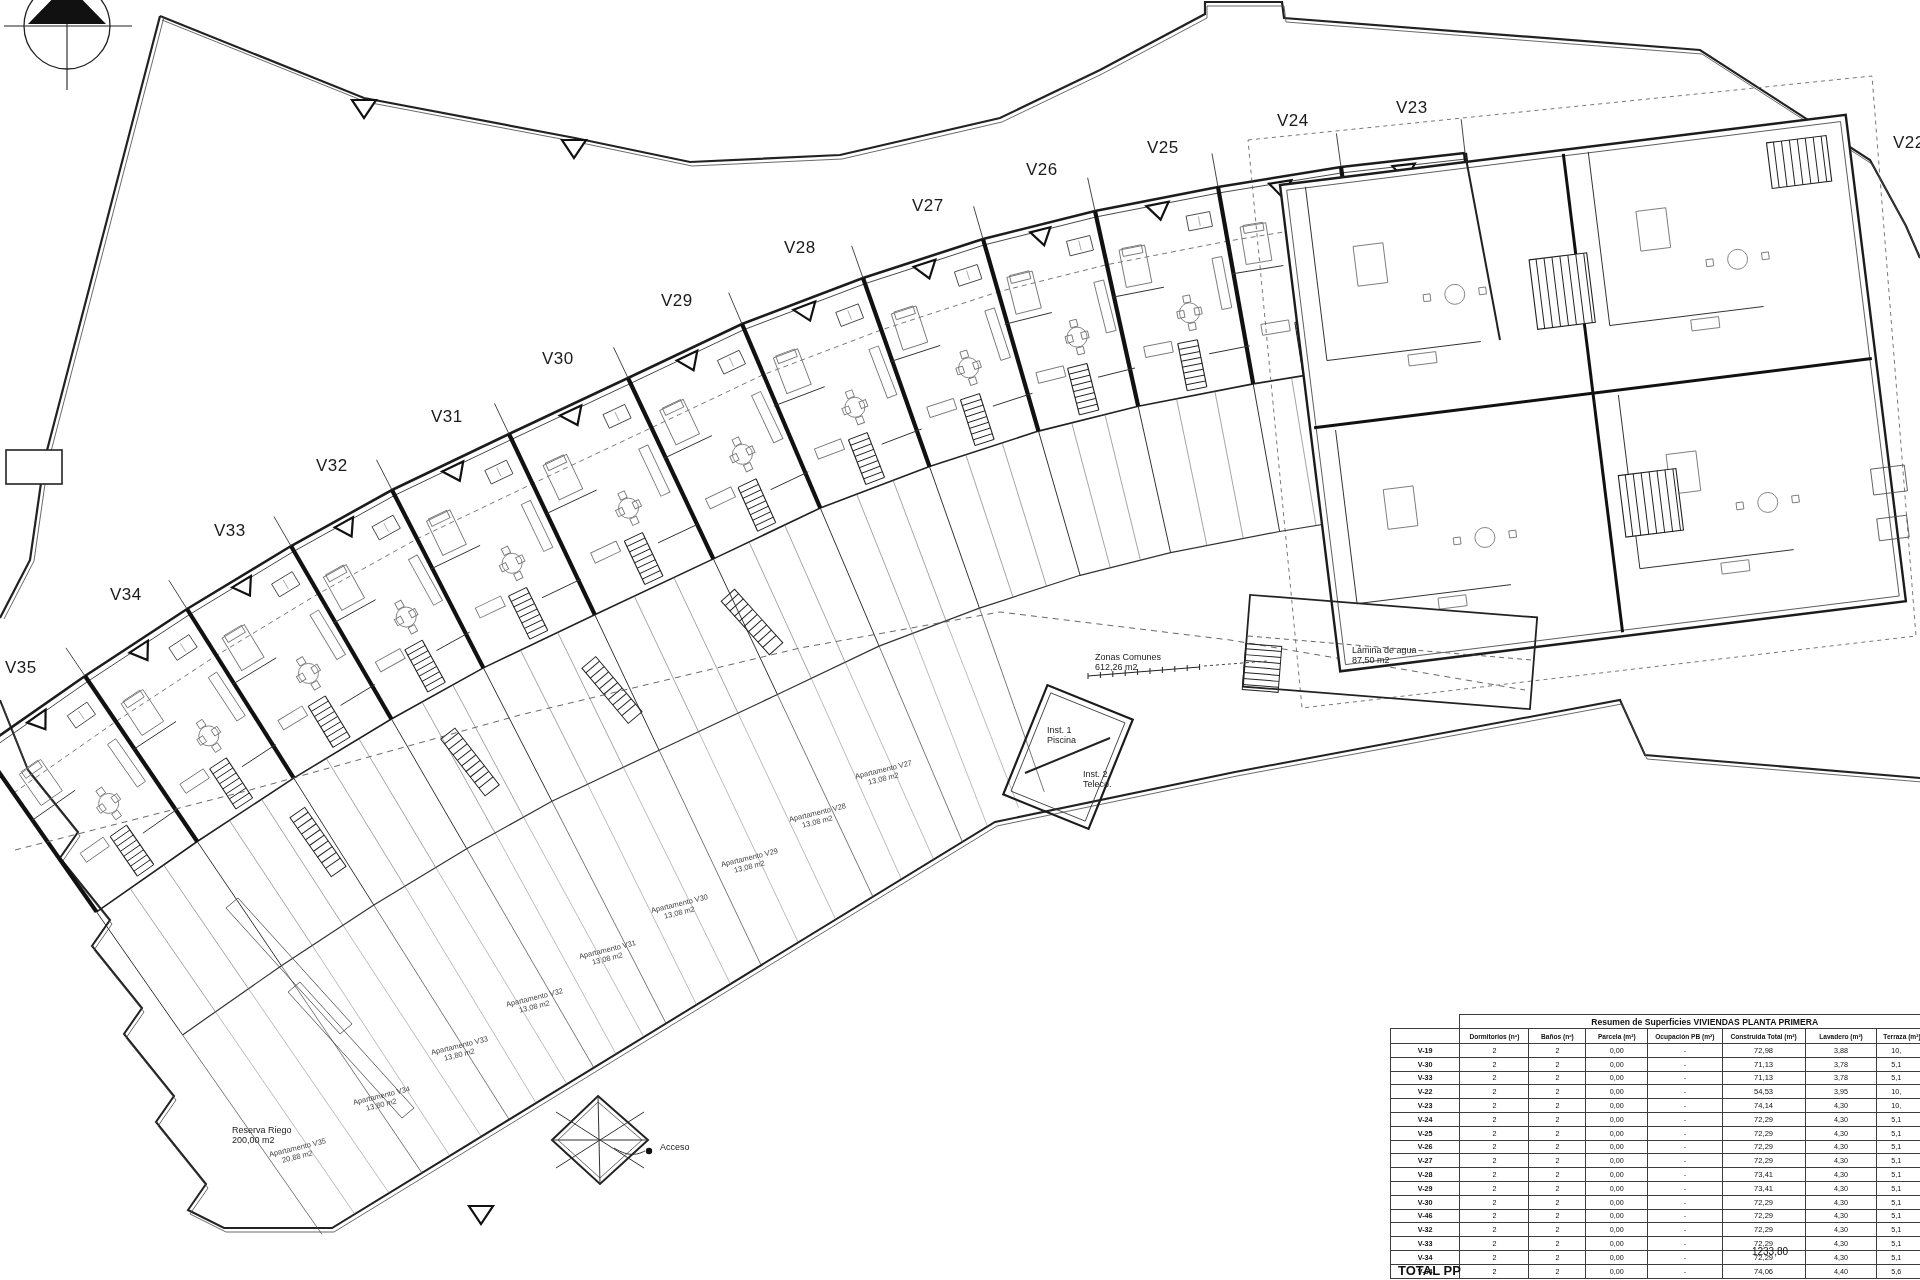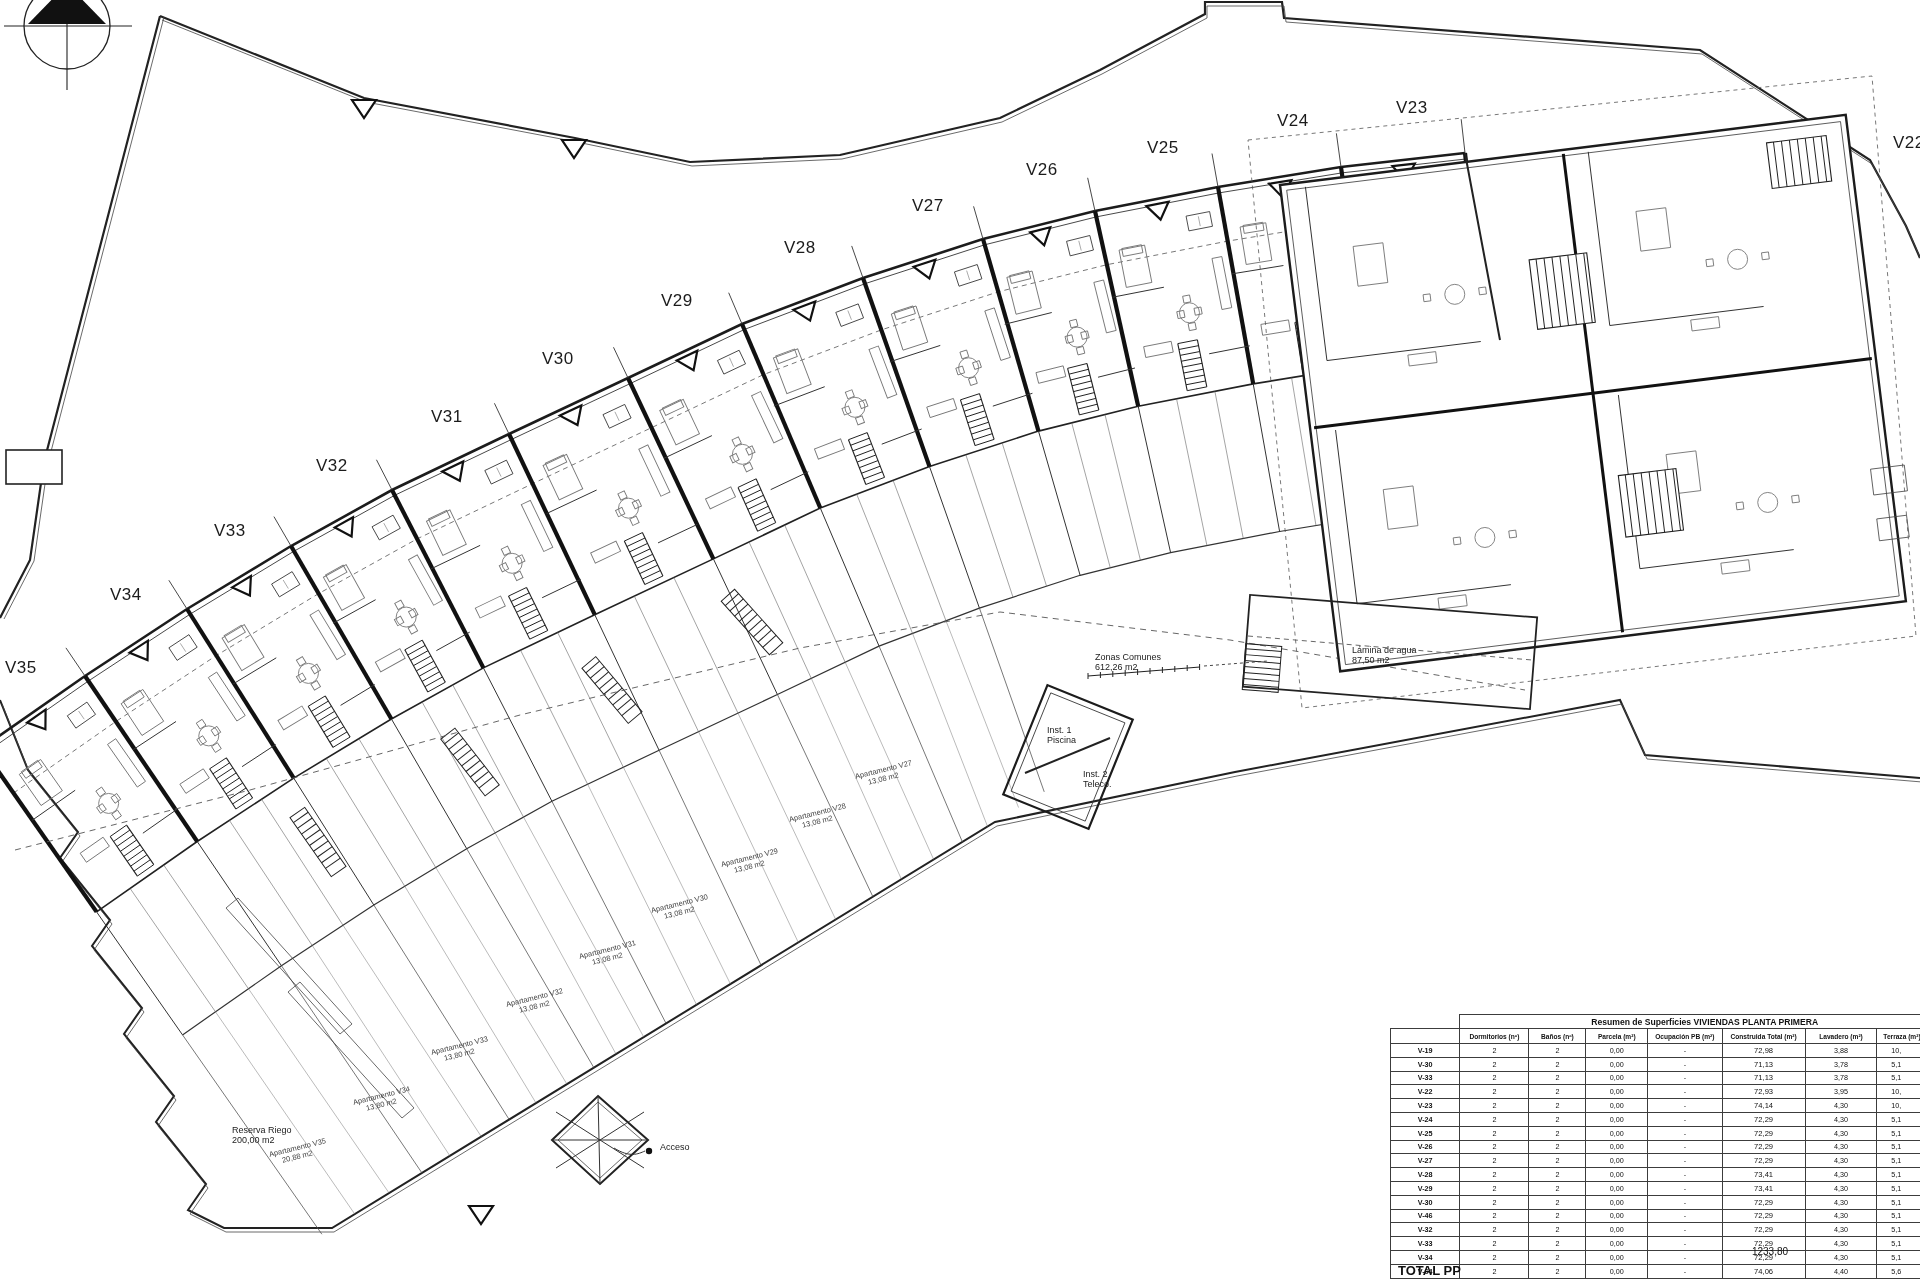--- a/index.html
+++ b/index.html
@@ -761,21 +761,21 @@
           <td class="constr">71,13</td>
           <td>3,78</td>
           <td class="terr">5,1</td>
         </tr>
         <tr>
           <td class="uid">V-22</td>
           <td>2</td>
           <td>2</td>
           <td>0,00</td>
           <td>-</td>
-          <td class="constr">72,93</td>
+          <td class="constr">54,53</td>
           <td>3,95</td>
           <td class="terr">10,</td>
         </tr>
         <tr>
           <td class="uid">V-23</td>
           <td>2</td>
           <td>2</td>
           <td>0,00</td>
           <td>-</td>
           <td class="constr">74,14</td>

